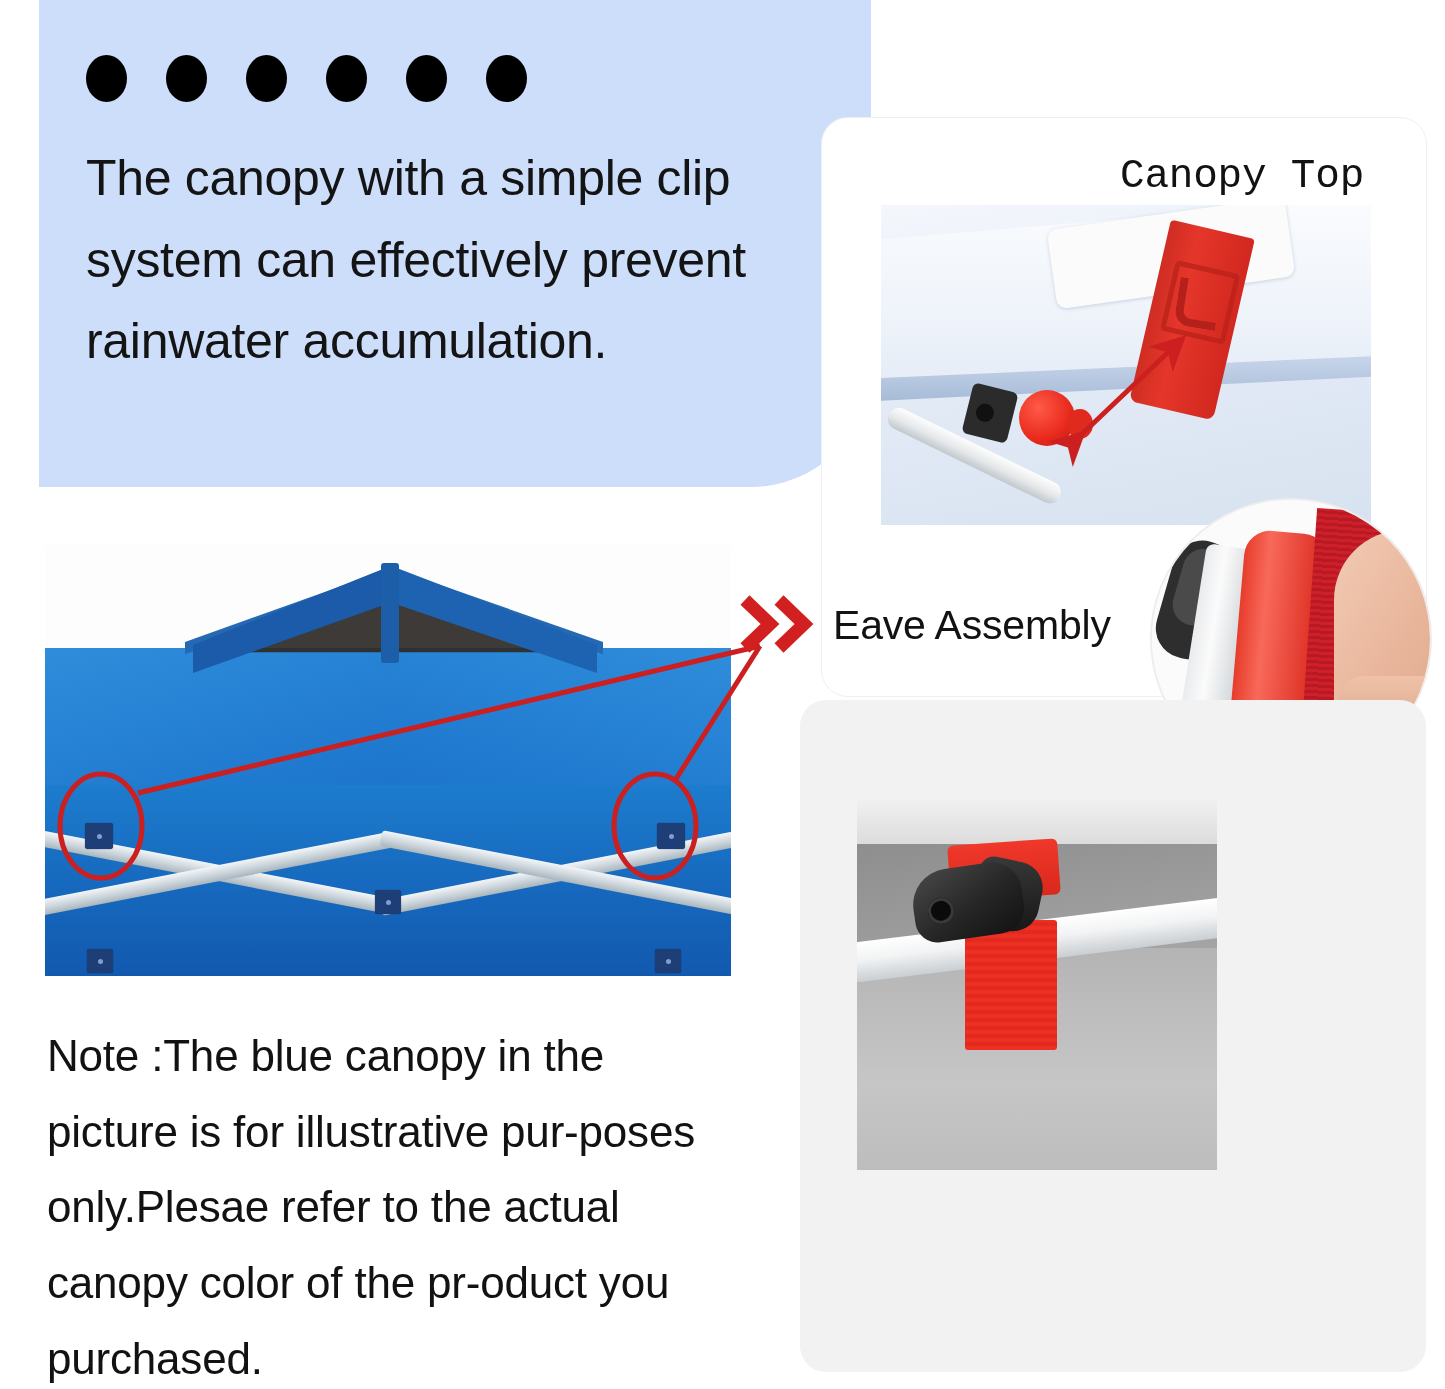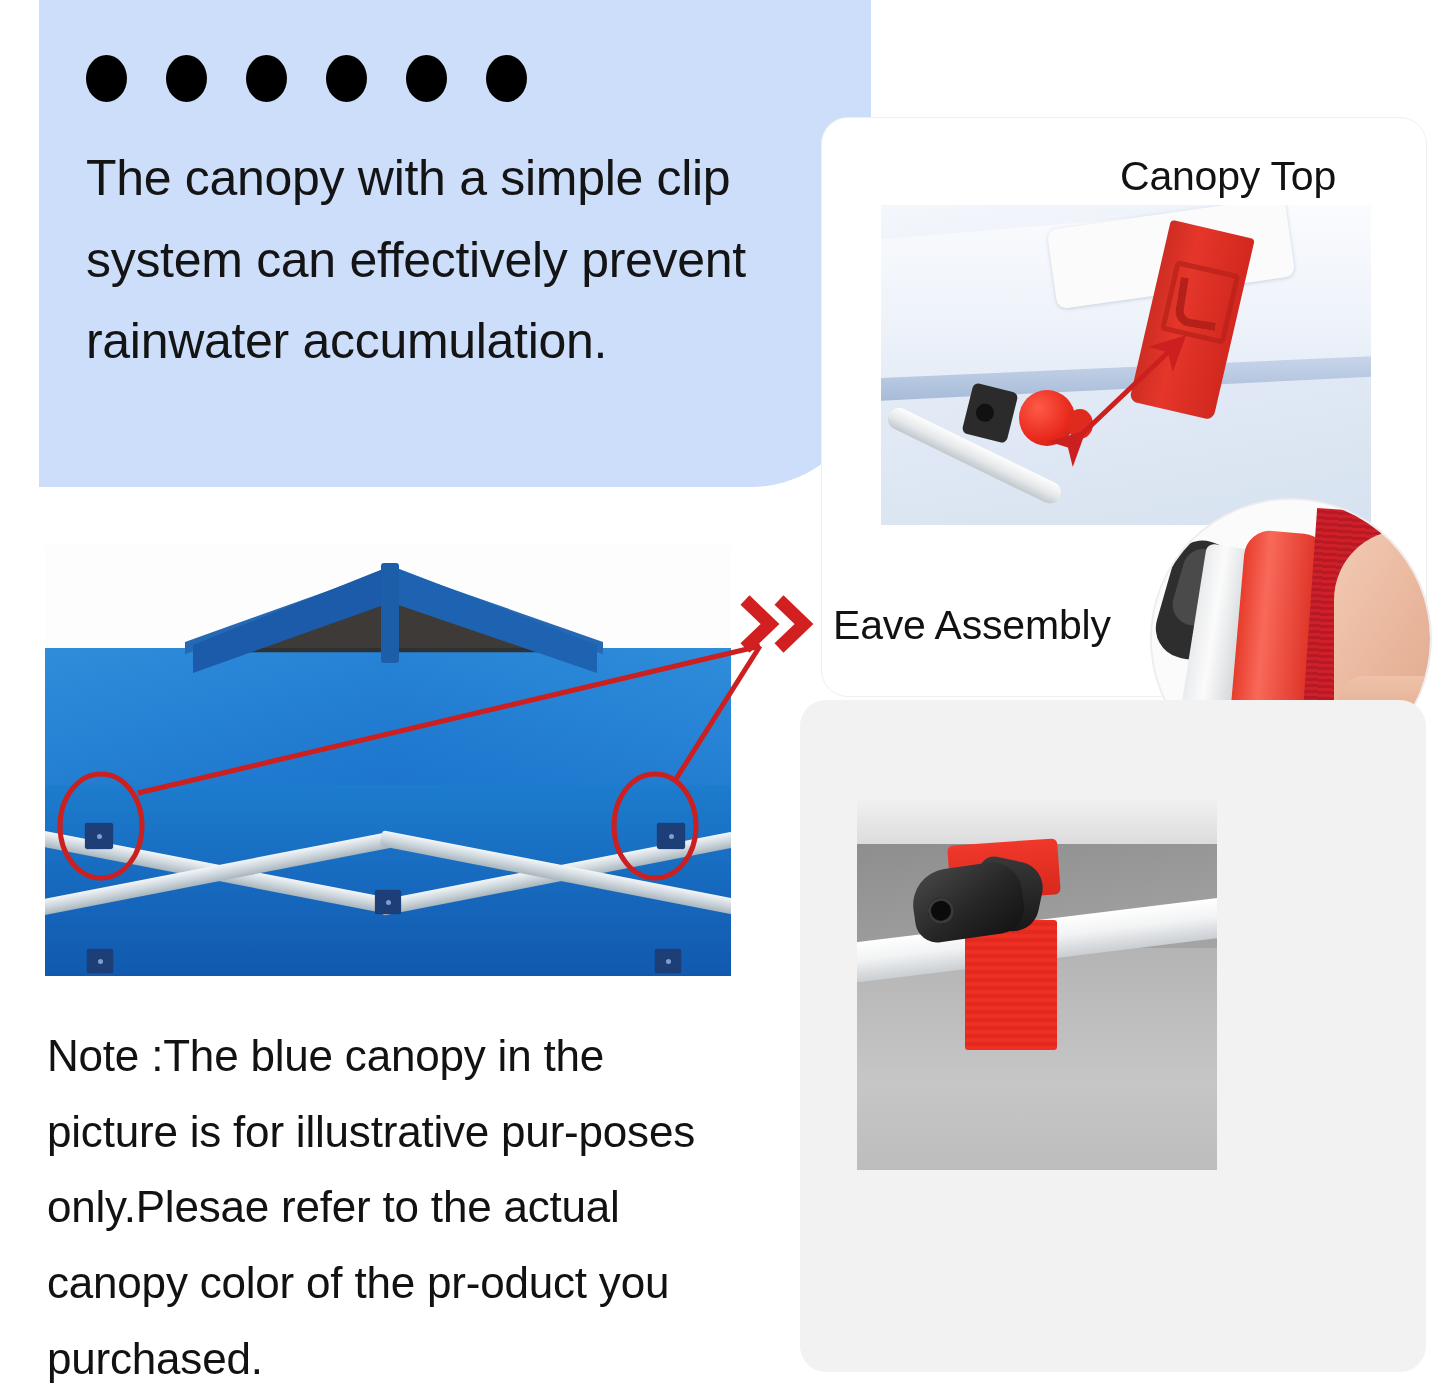--- a/index.html
+++ b/index.html
@@ -99,21 +99,21 @@
   }
 
   
   .card-top{
     position:absolute;left:822px;top:118px;width:604px;height:578px;
     background:#ffffff;border-radius:26px;
     box-shadow:0 0 0 1px #f0f0f0;
   }
   .label-canopy-top{
     position:absolute;left:1120px;top:153px;
-    font-size:41px;color:#121212;letter-spacing:-0.2px;
+    font-size:41px;color:#121212;letter-spacing:-0.2px;font-family:Liberation Mono, monospace;
   }
   .photo-top{
     position:absolute;left:881px;top:205px;width:490px;height:320px;
     overflow:hidden;background:#e9eef6;
   }
   .pt-sky{position:absolute;inset:0;background:linear-gradient(170deg,#f4f7fc 0%,#e3ebf6 45%,#d7e2f0 100%);}
   .pt-fabric{
     position:absolute;left:-20px;top:-10px;width:540px;height:210px;
     background:linear-gradient(180deg,#fbfcfe 0%,#eef3fa 60%,#e2eaf5 100%);
     clip-path:polygon(0 22%,100% 0,100% 78%,0 96%);

